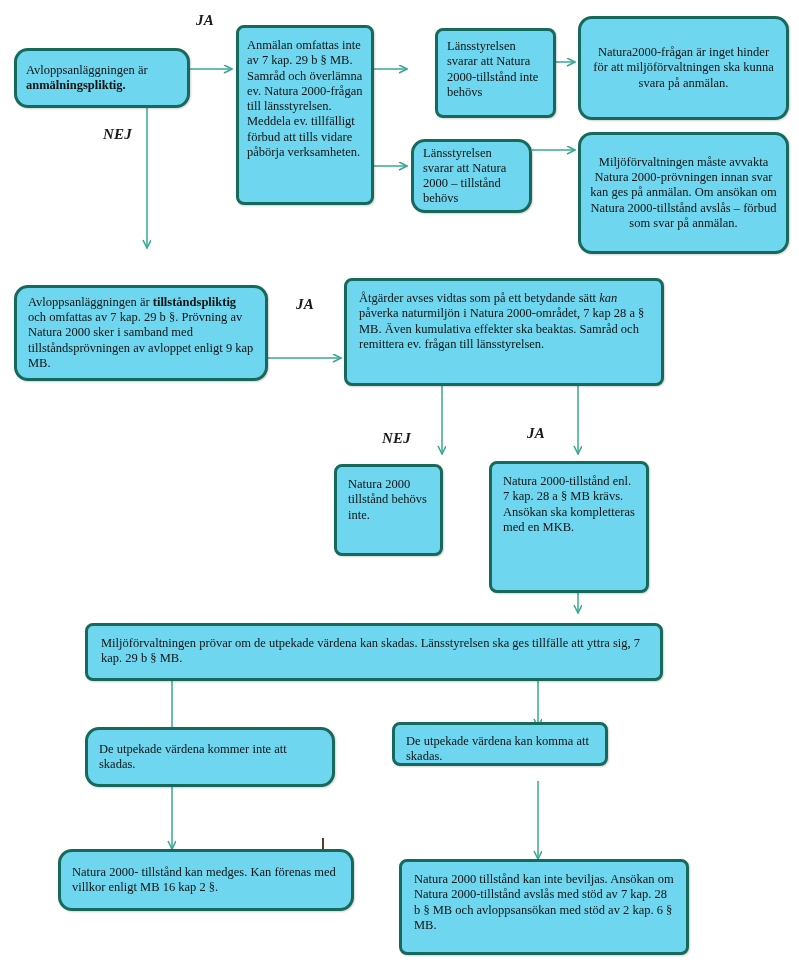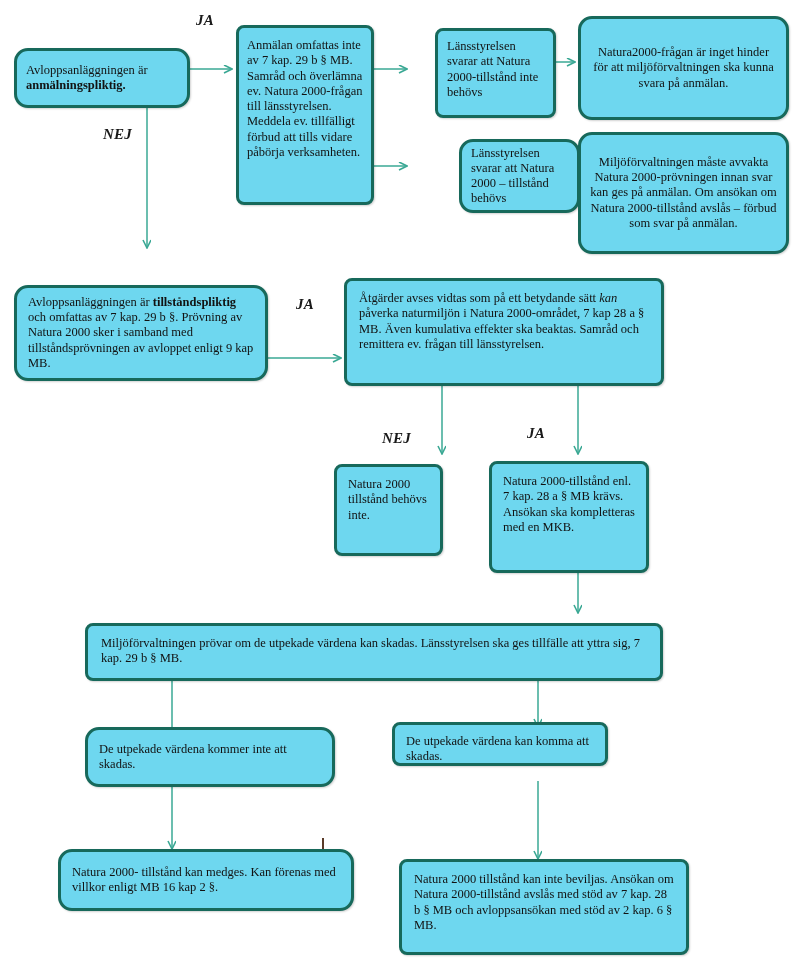--- a/index.html
+++ b/index.html
@@ -119,21 +119,21 @@
   </div>
 
   <div class="node top" style="left:411px; top:28px; width:121px; height:90px; padding:8px 9px;margin-left:24px;">
     <span class="txt">Länsstyrelsen svarar att Natura 2000-tillstånd inte behövs</span>
   </div>
 
   <div class="node center" style="left:578px; top:16px; width:211px; height:104px;">
     <span class="txt">Natura2000-frågan är inget hinder för att miljöförvaltningen ska kunna svara på anmälan.</span>
   </div>
 
-  <div class="node" style="left:411px; top:139px; width:121px; height:74px; padding:16px 9px;margin-left:48px;">
+  <div class="node" style="left:411px; top:139px; width:121px; height:74px; padding:16px 9px;">
     <span class="txt">Länsstyrelsen svarar att Natura 2000 – tillstånd behövs</span>
   </div>
 
   <div class="node center" style="left:578px; top:132px; width:211px; height:122px;">
     <span class="txt">Miljöförvaltningen måste avvakta Natura 2000-prövningen innan svar kan ges på anmälan. Om ansökan om Natura 2000-tillstånd avslås – förbud som svar på anmälan.</span>
   </div>
 
   <span class="edge-label" style="left:196px; top:12px;">JA</span>
   <span class="edge-label" style="left:103px; top:126px;">NEJ</span>
 
@@ -142,21 +142,21 @@
   </div>
 
   <div class="node top" style="left:344px; top:278px; width:320px; height:108px; padding:10px 12px;">
     <span class="txt"><span>Åtgärder avses vidtas som på ett betydande sätt </span><i>kan</i><span> påverka naturmiljön i Natura 2000-området, 7 kap 28 a § MB. Även kumulativa effekter ska beaktas. Samråd och remittera ev. frågan till länsstyrelsen.</span></span>
   </div>
 
   <div class="node top" style="left:334px; top:464px; width:109px; height:92px; padding:10px 11px;">
     <span class="txt">Natura 2000 tillstånd behövs inte.</span>
   </div>
 
-  <div class="node top" style="left:489px; top:461px; width:160px; height:112px; padding:10px 11px;">
+  <div class="node top" style="left:489px; top:461px; width:160px; height:132px; padding:10px 11px;">
     <span class="txt">Natura 2000-tillstånd enl. 7 kap. 28 a § MB krävs. Ansökan ska kompletteras med en MKB.</span>
   </div>
 
   <span class="edge-label" style="left:296px; top:296px;">JA</span>
   <span class="edge-label" style="left:382px; top:430px;">NEJ</span>
   <span class="edge-label" style="left:527px; top:425px;">JA</span>
 
   <div class="node top" style="left:85px; top:623px; width:578px; height:58px; padding:10px 13px;">
     <span class="txt">Miljöförvaltningen prövar om de utpekade värdena kan skadas. Länsstyrelsen ska ges tillfälle att yttra sig, 7 kap. 29 b § MB.</span>
   </div>

